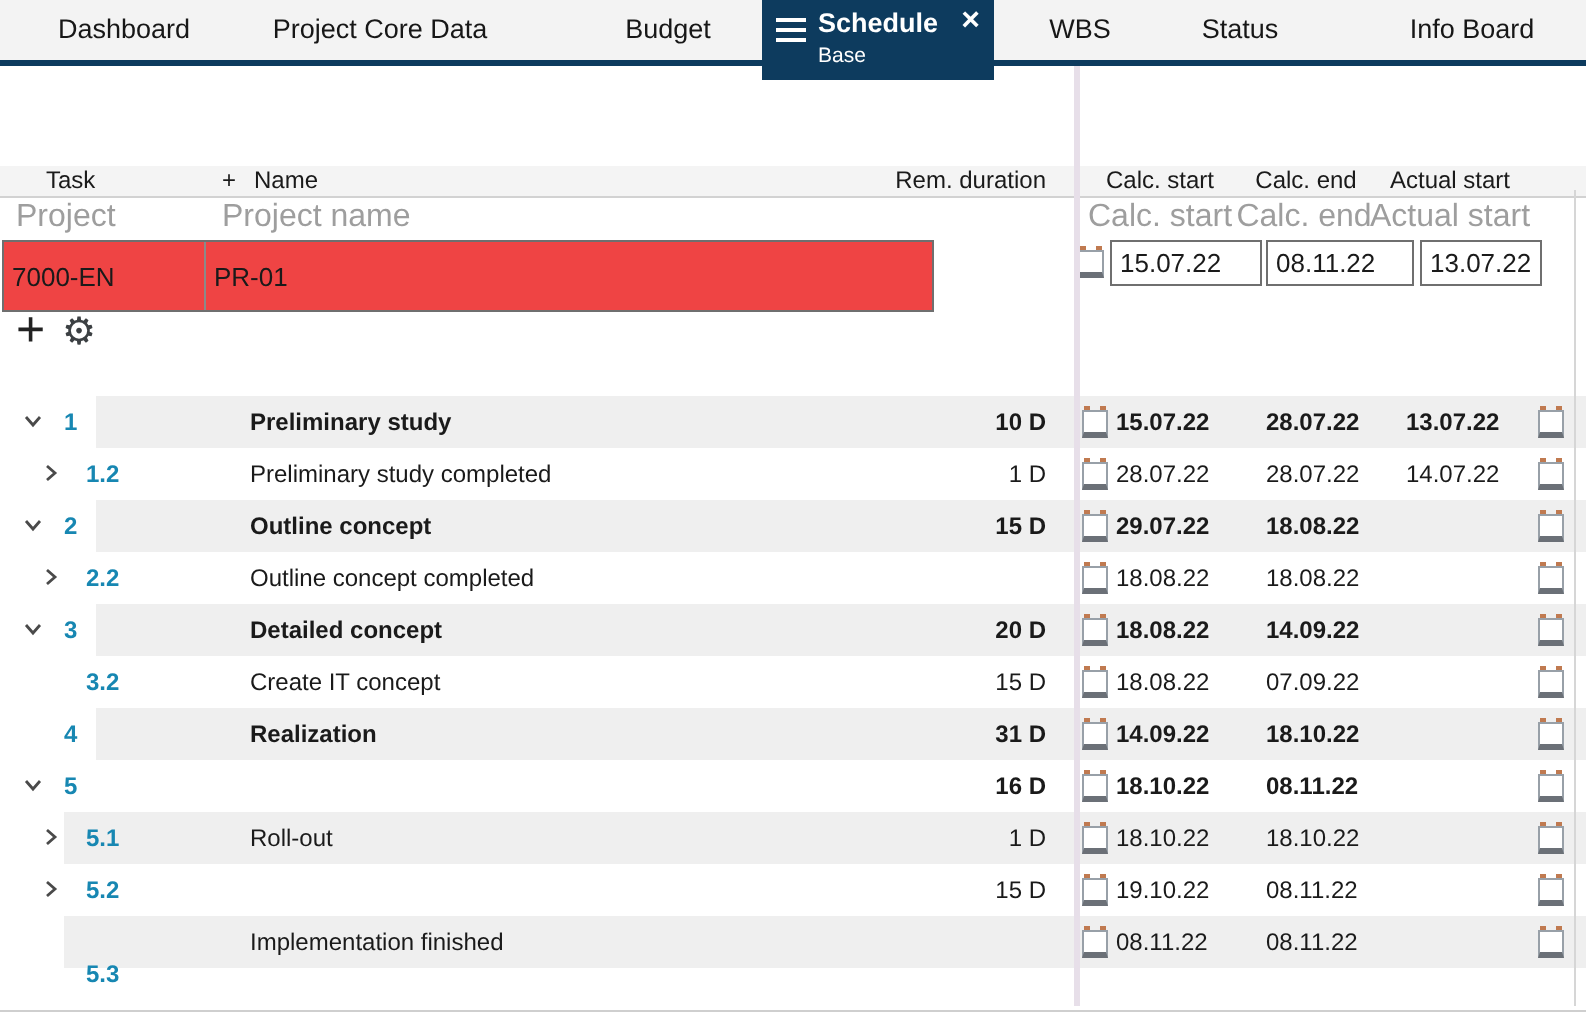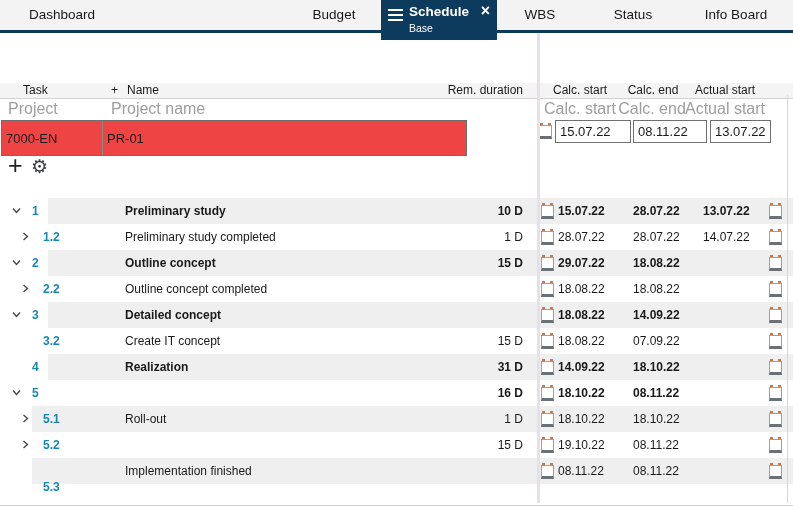--- a/index.html
+++ b/index.html
@@ -62,23 +62,24 @@
   
   .splitter{position:absolute;left:537px;top:33px;width:3px;height:470px;background:#e7dfe9;z-index:10;cursor:col-resize;}
   .vline-right{position:absolute;left:787px;top:95px;width:1px;height:408px;background:#d6d6d6;z-index:10;}
   .bottom-line{position:absolute;left:0;top:505px;width:793px;height:1px;background:#cfcfcf;}
 </style>
 </head>
 <body>
 
 <div class="tabbar">
   <div class="tab" style="left:62px">Dashboard</div>
+  <div class="tab" style="left:190px">Project Core Data</div>
   <div class="tab" style="left:334px">Budget</div>
   <div class="tab" style="left:540px">WBS</div>
-  <div class="tab" style="left:633px">Status</div>
+  <div class="tab" style="left:620px">Status</div>
   <div class="tab" style="left:736px">Info Board</div>
 </div>
 <div class="navy-strip"></div>
 
 <div class="active-tab">
   <span class="burger">
       <i></i>
       <i></i>
       <i></i>
     </span>
@@ -169,20 +170,21 @@
       <span class="as"></span>
       <div class="cal" style="left: 769px;"></div>
     </div>
     <div class="row bold">
       <div class="shade" style="left: 48px;"></div>
       <span class="chev" style="left: 11px;"><svg width="11" height="11" viewBox="0 0 11 11">
           <polyline points="2,3.5 5.5,7.5 9,3.5" fill="none" stroke="#4a4a4a" stroke-width="1.4"></polyline>
         </svg></span>
       <span class="num" style="left: 32px;">3</span>
       <span class="name">Detailed concept</span>
+      <span class="dur">20 D</span>
       <div class="cal" style="left: 541px;"></div>
       <span class="cs">18.08.22</span>
       <span class="ce">14.09.22</span>
       <span class="as"></span>
       <div class="cal" style="left: 769px;"></div>
     </div>
     <div class="row">
       <span class="num" style="left: 43px;">3.2</span>
       <span class="name">Create IT concept</span>
       <span class="dur">15 D</span>

